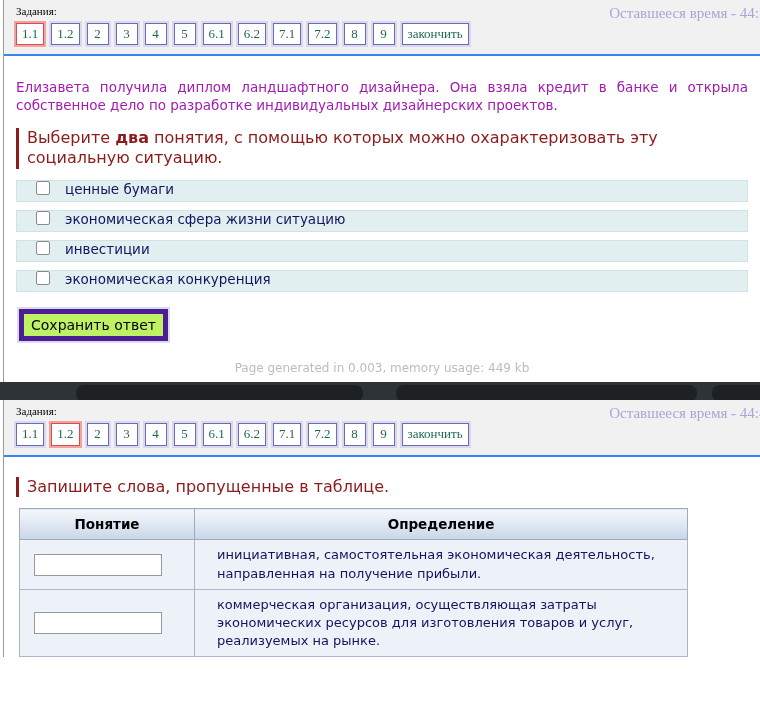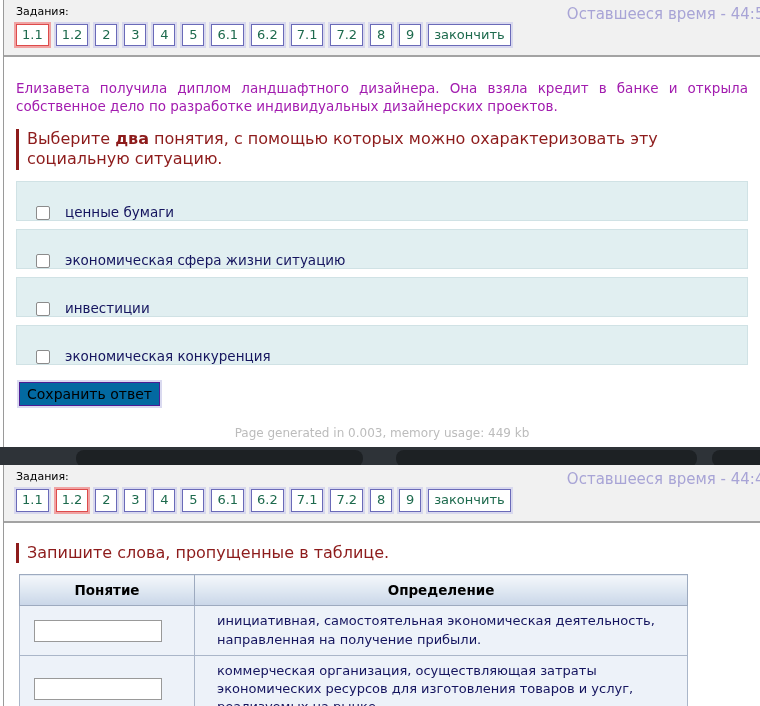--- a/index.html
+++ b/index.html
@@ -2,50 +2,50 @@
 <html style="--header-bg: #f1f1f1; --timer-color: #a8a4d6; --tab-border: #6a6ab8; --tab-text: #1d6a4d; --active-tab-border: #dd4b4b; --instruction-red: #8d1b1b; --option-bg: #e1eff1; --option-text: #14145e;"><head>
 <meta charset="utf-8">
 <style>
   * { margin: 0; padding: 0; box-sizing: border-box; }
   html, body { width: 760px; height: 706px; overflow: hidden; background: #fff;
     font-family: "DejaVu Sans", "Liberation Sans", sans-serif; }
 
   .panel { margin-left: 3px; border-left: 1px solid #9a9a9a; background: #fff; }
 
   .panel-header { position: relative; background: var(--header-bg, #f1f1f1);
-    padding: 4px 8px 7px 10px; border-bottom: 2px solid #a3a3a3; }
+    padding: 4px 8px 7px 10px; border-bottom: 2px solid #3b82f6; font-family: Liberation Serif, serif; }
   .tasks-label { font-size: 11px; color: #000; margin: 1px 0 4px 2px; }
   .timer { position: absolute; top: 5px; right: -14px; font-size: 15px;
     color: var(--timer-color, #a8a4d6); white-space: nowrap; }
   .tabs { display: flex; gap: 7px; padding: 2px; align-items: flex-end; }
   .tab { background: #fff; border: 1px solid var(--tab-border, #6a6ab8);
     box-shadow: 0 0 0 2px #d8d8ee; color: var(--tab-text, #1d6a4d);
     font-family: inherit; font-size: 13px; line-height: 1.25; padding: 2px 5px;
     min-width: 22px; text-align: center; cursor: pointer; }
   .tab.active { border-color: var(--active-tab-border, #dd4b4b);
     box-shadow: 0 0 0 2px #f0a3a3; }
 
   .content { padding: 0 12px; }
   .question { margin-top: 22px; font-size: 13.5px; color: #a21caf;
     text-align: justify; line-height: 1.35; }
   .instruction { margin: 13px 0 11px; border-left: 3px solid var(--instruction-red, #8d1b1b);
     padding-left: 8px; color: var(--instruction-red, #8d1b1b); font-size: 16px;
     line-height: 1.3; }
   .instruction b { font-weight: bold; }
 
-  .option-row { display: flex; align-items: flex-end; height: 40px;
+  .option-row { display: flex; align-items: flex-start; height: 22px;
     background: var(--option-bg, #e1eff1); border: 1px solid #d0e2e5;
     margin-bottom: 8px; padding-left: 19px; cursor: pointer; }
   .checkbox { width: 14px; height: 14px; flex: 0 0 14px; background: #fff;
     border: 1px solid #8b8b8b; border-radius: 2px; margin-right: 15px; }
   .option-label { color: var(--option-text, #14145e); font-size: 13.5px; }
 
   .save-btn { display: block; margin: 17px 12px 0 3px; font-family: inherit;
-    font-size: 14px; color: #000; padding: 3px 7px; background: #0369a1;
-    border: 1px solid #4c1d95; box-shadow: 0 0 0 2px #dadaf0; cursor: pointer; }
+    font-size: 14px; color: #000; padding: 3px 7px; background: #bef264;
+    border: 5px solid #4c1d95; box-shadow: 0 0 0 2px #dadaf0; cursor: pointer; }
 
   .footer-note { margin-top: 20px; padding-bottom: 7px; text-align: center;
     font-size: 12px; color: #bcbcbc; }
 
   .separator { position: relative; height: 18px; background: #2e3338; overflow: hidden; }
   .sep-pill { position: absolute; top: 3px; height: 17px; background: #1d2124;
     border-radius: 8px; }
   .sep-pill.p1 { left: 76px;  width: 287px; }
   .sep-pill.p2 { left: 396px; width: 301px; }
   .sep-pill.p3 { left: 712px; width: 70px; }

